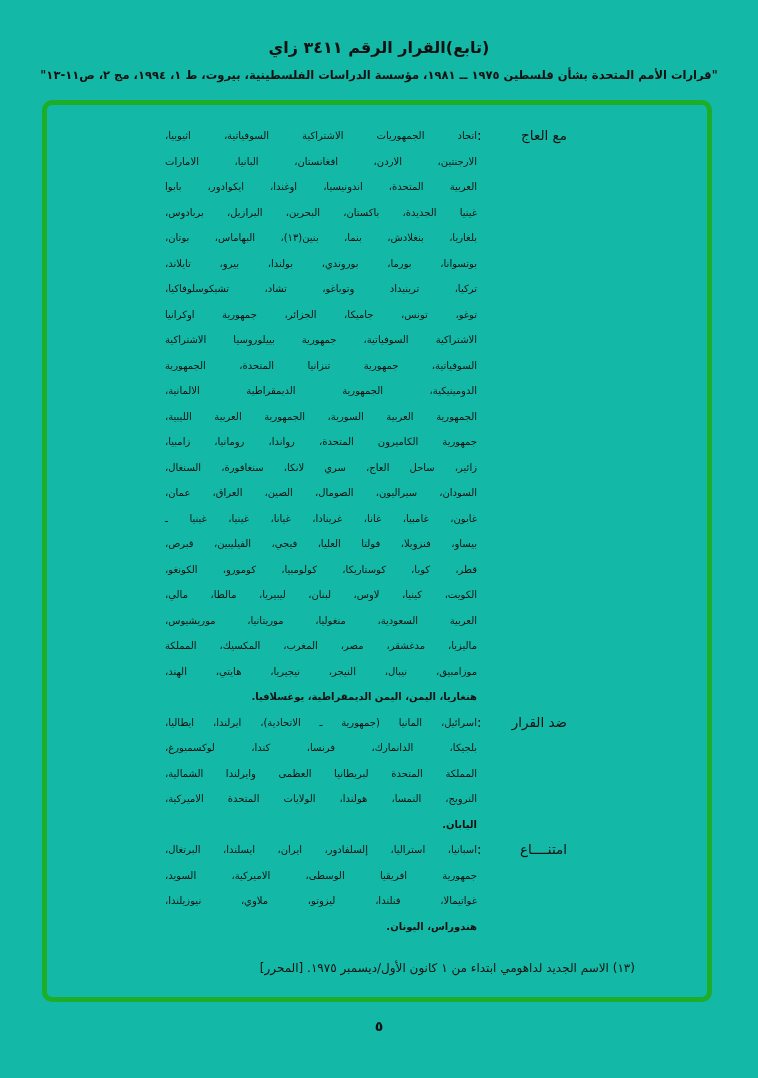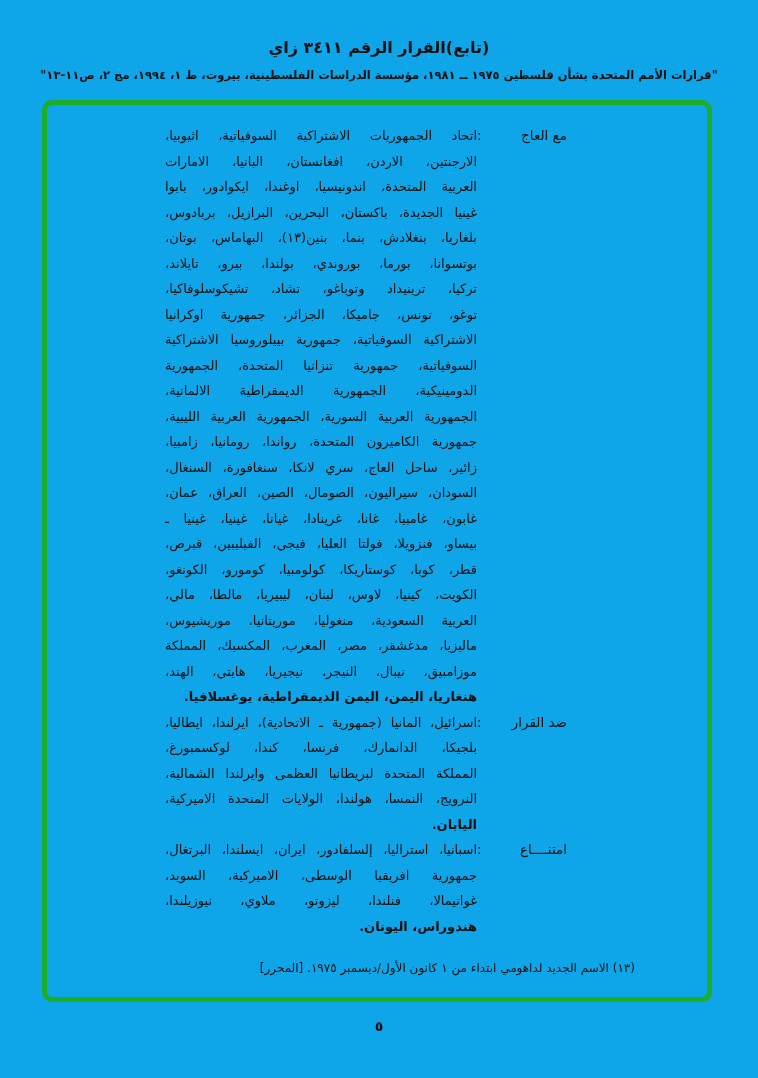--- a/index.html
+++ b/index.html
@@ -1,20 +1,20 @@
 <!DOCTYPE html>
 <html lang="ar" dir="rtl"><head>
 <meta charset="utf-8">
 <style>
   html, body { margin: 0; padding: 0; background: #ffffff; }
   .page {
     position: relative;
     width: 758px;
     height: 1078px;
-    background: #0ea5e9;
+    background: #14b8a6;
     font-family: "DejaVu Sans", sans-serif;
     color: #111111;
     direction: rtl;
     overflow: hidden;
   }
   .header-title {
     position: absolute;
     top: 38px; left: 0; right: 0;
     text-align: center;
     font-size: 16px;
@@ -42,21 +42,21 @@
     width: 90px;
     flex-shrink: 0;
     display: flex;
     justify-content: space-between;
     font-size: 13.5px;
     line-height: 25.5px;
     white-space: nowrap;
   }
   .text-col { width: 312px; }
   .line {
-    font-size: 13px;
+    font-size: 10px;
     line-height: 25.5px;
     text-align: justify;
     text-align-last: justify;
   }
   .line.last { text-align-last: right; font-weight: bold; }
   .footnote {
     position: absolute;
     right: 72px;
     bottom: 22px;
     font-size: 12px;

